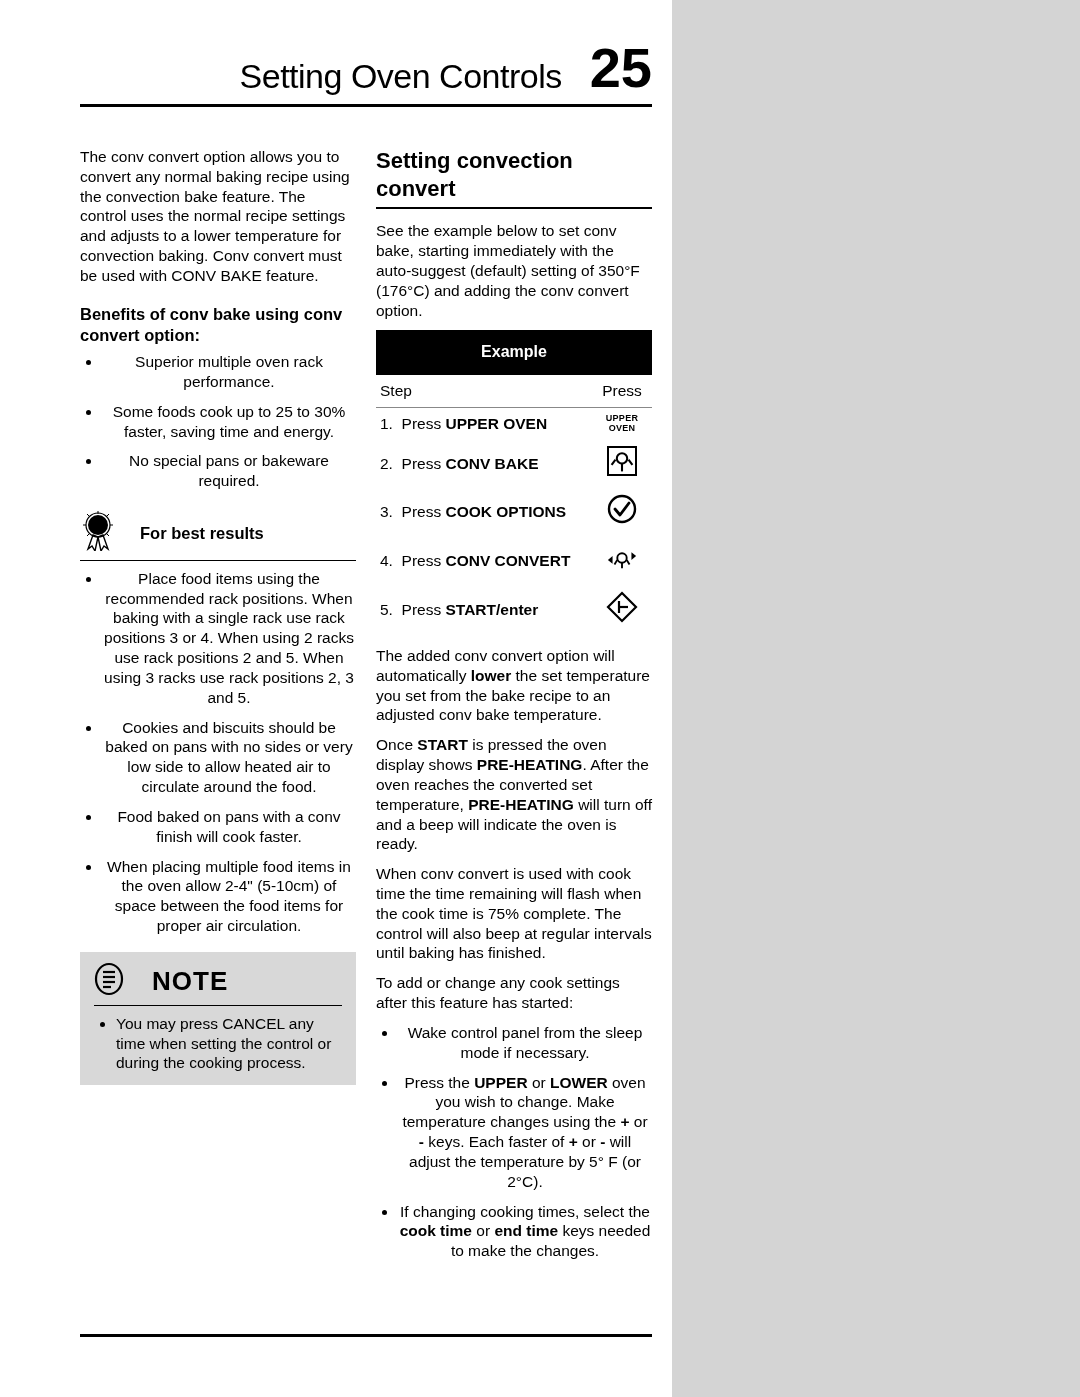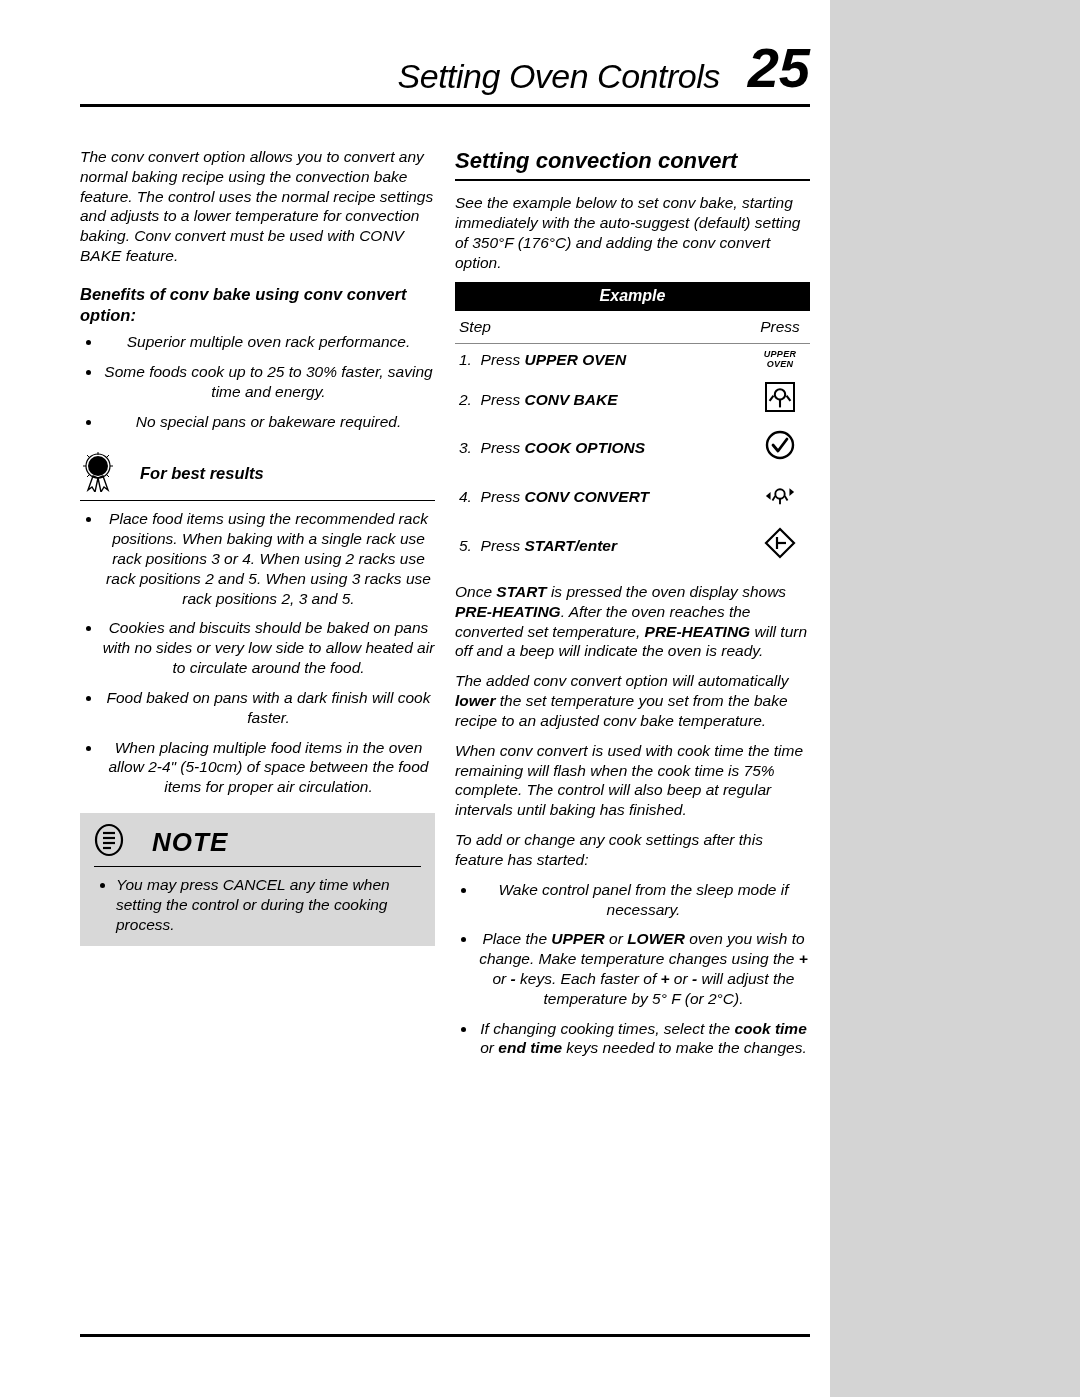--- a/index.html
+++ b/index.html
@@ -6,26 +6,25 @@
   html, body { margin: 0; padding: 0; }
   body {
     width: 1080px;
     height: 1397px;
     background: #d4d4d4;
     font-family: Arial, Helvetica, sans-serif;
     color: #000;
   }
   .page {
     position: relative;
-    width: 830px;
+    width: 672px;
     height: 1397px;
     background: #fff;
     float: left;
     padding: 40px 0 0 0;
-    font-style: italic;
   }
   .right-strip {
     width: 250px;
     height: 1397px;
     background: #d4d4d4;
     float: left;
   }
   .header {
     display: flex;
     align-items: flex-end;
@@ -95,21 +94,21 @@
     font-weight: 700;
     letter-spacing: 1px;
   }
   .note-icon svg { width: 30px; height: 34px; }
   .note-box ul { list-style: disc; padding-left: 22px; margin: 4px 0; }
   .note-box li { margin-bottom: 4px; }
 
   .example-table { width: 100%; border-collapse: collapse; margin: 8px 0 12px 0; }
   .example-table th.ex-hd {
     background: #000; color: #fff; text-align: center;
-    font-weight: 700; font-size: 16px; padding: 4px;
+    font-weight: 700; font-size: 16px; padding: 12px;
   }
   .example-table td {
     padding: 6px 4px;
     vertical-align: middle;
     font-size: 15.5px;
   }
   .example-table tr.subhead td { border-bottom: 0.5px solid #888; }
   .example-table .icon-cell { text-align: center; width: 60px; }
   .upperoven-text { font-size: 9px; font-weight: 900; line-height: 1.05; letter-spacing: 0.3px; }
   .icon-cell svg { width: 32px; height: 32px; }
@@ -163,21 +162,21 @@
             </g>
             <polygon points="13,24 8,38 12,35 15,40 18,26" fill="none" stroke="#000" stroke-width="1.4"></polygon>
             <polygon points="23,24 28,38 24,35 21,40 18,26" fill="none" stroke="#000" stroke-width="1.4"></polygon>
           </svg>
         </span>
         <span class="h3" style="margin:0;border:none">For best results</span>
       </div>
       <ul class="bul">
         <li>Place food items using the recommended rack positions. When baking with a single rack use rack positions 3 or 4. When using 2 racks use rack positions 2 and 5. When using 3 racks use rack positions 2, 3 and 5.</li>
         <li>Cookies and biscuits should be baked on pans with no sides or very low side to allow heated air to circulate around the food.</li>
-        <li>Food baked on pans with a dark finish will cook faster.</li>
+        <li>Food baked on pans with a conv finish will cook faster.</li>
         <li>When placing multiple food items in the oven allow 2-4" (5-10cm) of space between the food items for proper air circulation.</li>
       </ul>
 
       <div class="note-box">
         <div class="note-head">
           <span class="note-icon">
             <svg viewBox="0 0 30 34">
               <ellipse cx="15" cy="17" rx="13" ry="15" fill="none" stroke="#000" stroke-width="2.2"></ellipse>
               <line x1="9" y1="10" x2="21" y2="10" stroke="#000" stroke-width="2.2"></line>
               <line x1="9" y1="15" x2="21" y2="15" stroke="#000" stroke-width="2.2"></line>
@@ -253,30 +252,30 @@
             <svg viewBox="0 0 32 32">
                   <polygon points="16,2 30,16 16,30 2,16" fill="none" stroke="#000" stroke-width="2.2"></polygon>
                   <line x1="13" y1="16" x2="22" y2="16" stroke="#000" stroke-width="2.2"></line>
                   <line x1="13" y1="10" x2="13" y2="22" stroke="#000" stroke-width="2.2"></line>
                 </svg>
           </td>
         </tr>
       </tbody>
         </table>
 
+      <p><span>The added conv convert option will automatically </span><b>lower</b><span> the set temperature you set from the bake recipe to an adjusted conv bake temperature.</span></p>
+
       <p><span>Once </span><b>START</b><span> is pressed the oven display shows </span><b>PRE-HEATING</b><span>. After the oven reaches the converted set temperature, </span><b>PRE-HEATING</b><span> will turn off and a beep will indicate the oven is ready.</span></p>
-
-      <p><span>The added conv convert option will automatically </span><b>lower</b><span> the set temperature you set from the bake recipe to an adjusted conv bake temperature.</span></p>
 
       <p>When conv convert is used with cook time the time remaining will flash when the cook time is 75% complete. The control will also beep at regular intervals until baking has finished.</p>
       <p>To add or change any cook settings after this feature has started:</p>
 
       <ul class="bul">
         <li>Wake control panel from the sleep mode if necessary.</li>
-        <li><span>Place the </span><b>UPPER</b><span> or </span><b>LOWER</b><span> oven you wish to change. Make temperature changes using the </span><b>+</b><span> or </span><b>-</b><span> keys. Each faster of </span><b>+</b><span> or </span><b>-</b><span> will adjust the temperature by 5° F (or 2°C).</span></li>
+        <li><span>Press the </span><b>UPPER</b><span> or </span><b>LOWER</b><span> oven you wish to change. Make temperature changes using the </span><b>+</b><span> or </span><b>-</b><span> keys. Each faster of </span><b>+</b><span> or </span><b>-</b><span> will adjust the temperature by 5° F (or 2°C).</span></li>
         <li><span>If changing cooking times, select the </span><b>cook time</b><span> or </span><b>end time</b><span> keys needed to make the changes.</span></li>
       </ul>
     </div>
   </div>
 
   <div class="footer-rule"></div>
 </div>
 <div class="right-strip"></div>
 
 </body></html>

